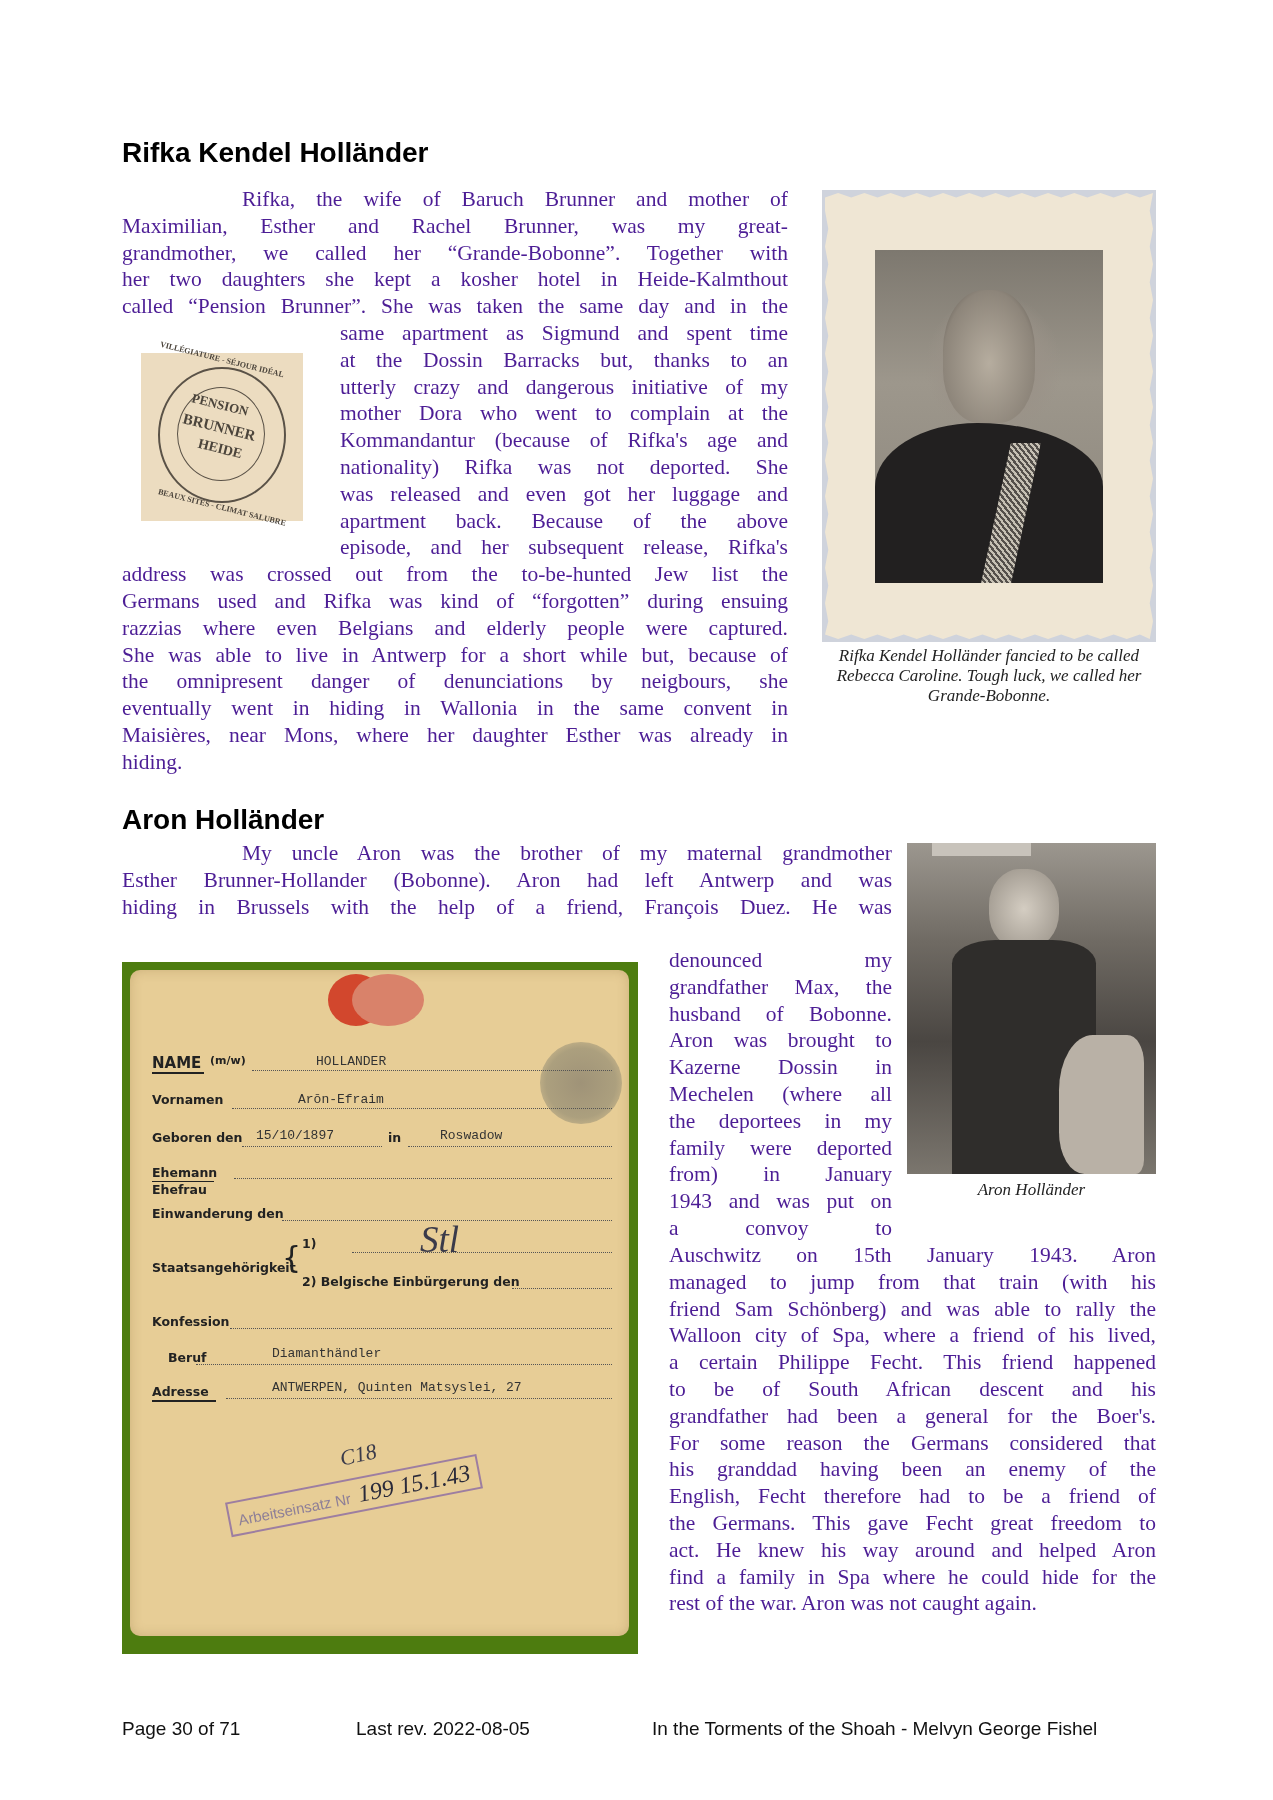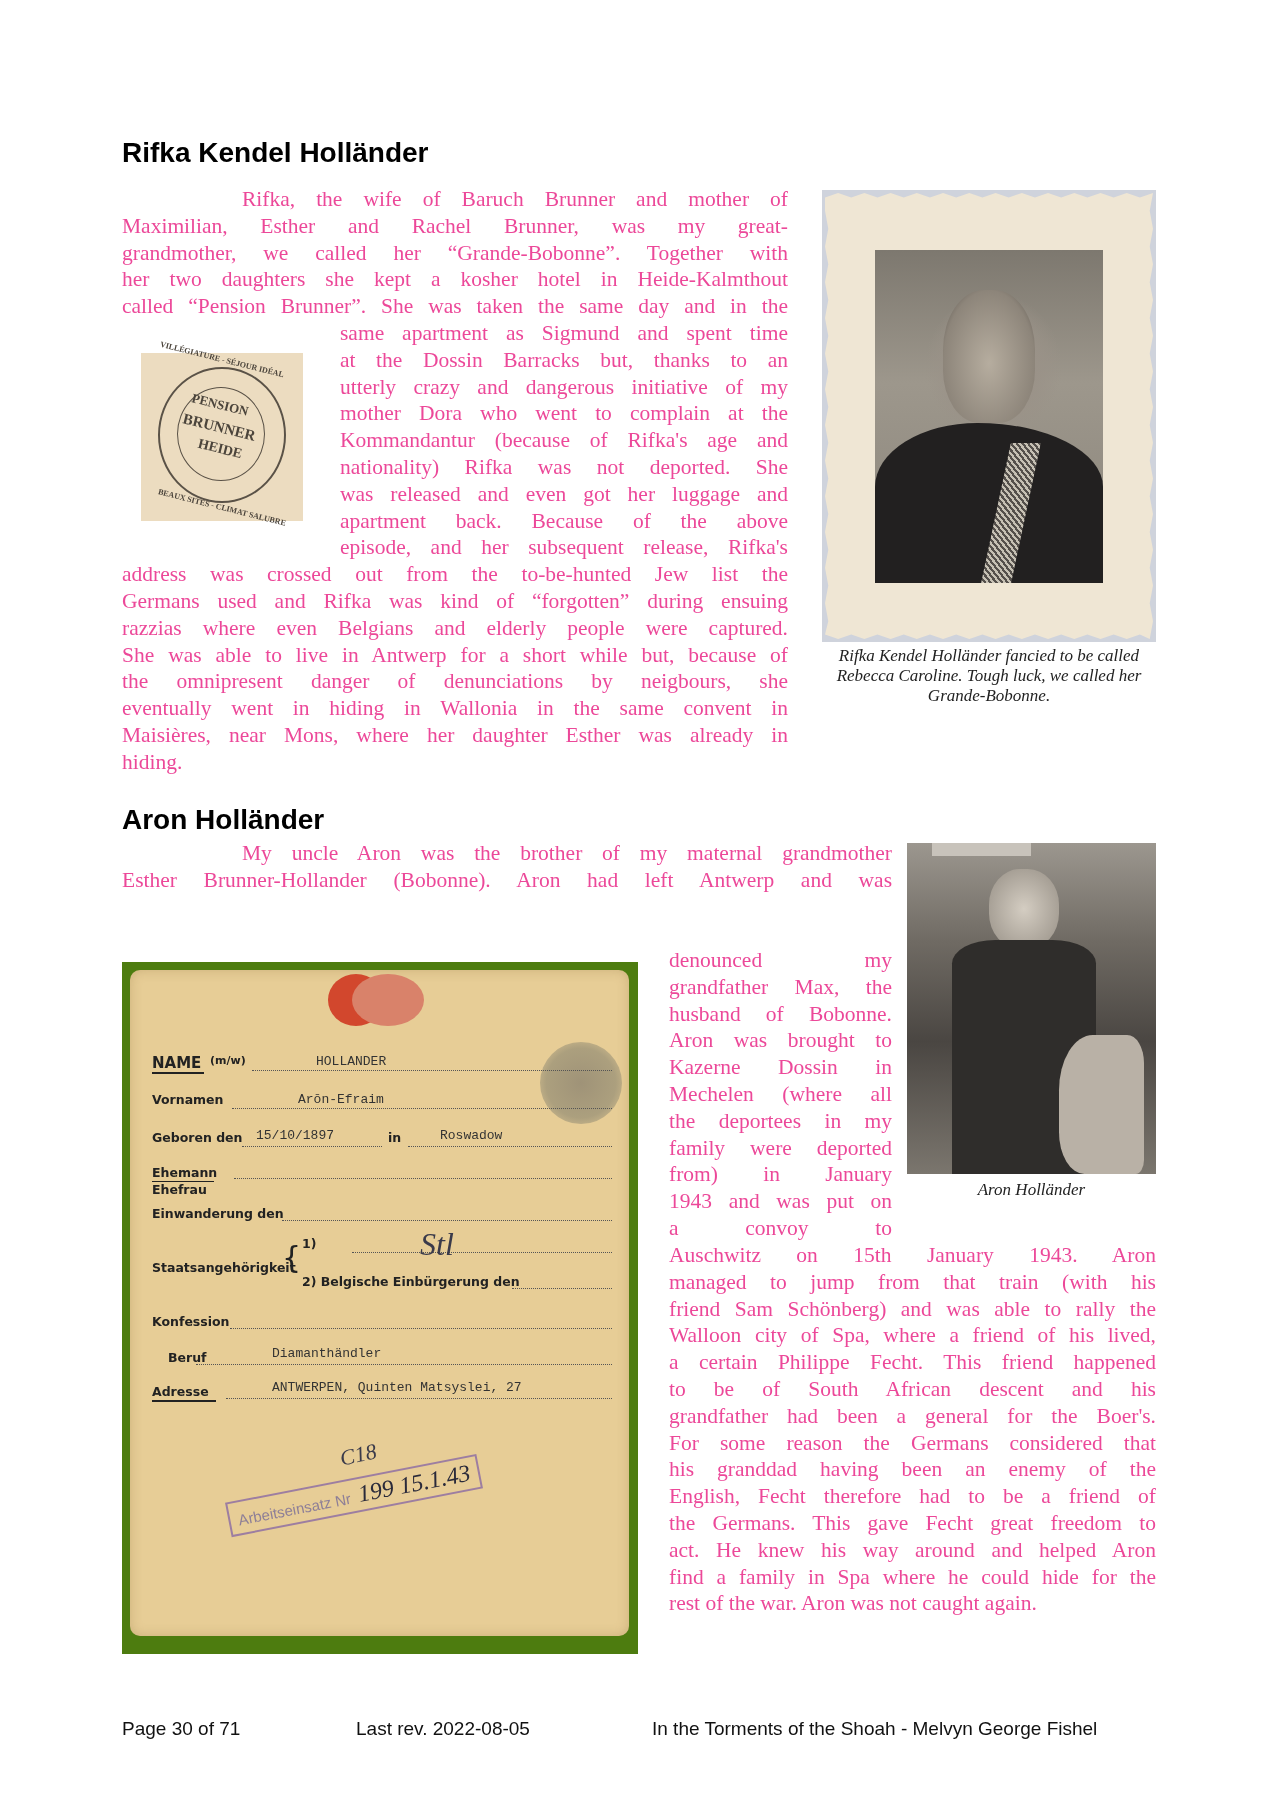--- a/index.html
+++ b/index.html
@@ -1,19 +1,19 @@
 <!DOCTYPE html>
 <html><head>
 <meta charset="utf-8">
 <style>
   html, body { margin:0; padding:0; background:#ffffff; }
   body { width:1273px; height:1800px; position:relative; overflow:hidden; }
   .abs { position:absolute; }
   .h2 { font-family:"Liberation Sans", sans-serif; font-weight:bold; font-size:28px; color:#000; line-height:32px; }
-  .body { font-family:"Liberation Serif", serif; font-size:21.5px; color:#ec4899; line-height:26.8px; text-align:justify; }
+  .body { font-family:"Liberation Serif", serif; font-size:21.5px; color:#4c1d95; line-height:26.8px; text-align:justify; }
   .line { display:block; text-align:justify; text-align-last:justify; white-space:nowrap; height:26.8px; }
   .line.last { text-align-last:left; }
   .line.indent { padding-left:120px; }
   .caption { font-family:"Liberation Serif", serif; font-style:italic; font-size:17px; color:#222; line-height:20px; text-align:center; }
   .footer { font-family:"Liberation Sans", sans-serif; font-size:19px; color:#111; }
 
   
   .photo-frame { background:#cfd3dc; }
   .deckle { position:absolute; left:3px; top:3px; right:3px; bottom:3px; background:#efe6d4;
             clip-path: polygon(0% 1%,4% 0%,8% 1%,12% 0%,16% 1%,20% 0%,24% 1%,28% 0%,32% 1%,36% 0%,40% 1%,44% 0%,48% 1%,52% 0%,56% 1%,60% 0%,64% 1%,68% 0%,72% 1%,76% 0%,80% 1%,84% 0%,88% 1%,92% 0%,96% 1%,100% 0%,
@@ -99,20 +99,21 @@
     </div>
   </div>
 </div>
 <div class="abs caption" style="left:822px; top:646px; width:334px;">Rifka Kendel Holländer fancied to be called Rebecca Caroline. Tough luck, we called her Grande-Bobonne.</div>
 
 <div class="abs h2" style="left:122px; top:804px;">Aron Holländer</div>
 
 <div class="abs body" style="left:122px; top:840px; width:770px;">
   <span class="line indent">My uncle Aron was the brother of my maternal grandmother</span>
   <span class="line">Esther Brunner-Hollander (Bobonne). Aron had left Antwerp and was</span>
+  <span class="line">hiding in Brussels with the help of a friend, François Duez. He was</span>
 </div>
 
 <div class="abs body" style="left:669px; top:947px; width:223px;">
   <span class="line">denounced my</span>
   <span class="line">grandfather Max, the</span>
   <span class="line">husband of Bobonne.</span>
   <span class="line">Aron was brought to</span>
   <span class="line">Kazerne Dossin in</span>
   <span class="line">Mechelen (where all</span>
   <span class="line">the deportees in my</span>
@@ -177,21 +178,21 @@
     <div class="lbl" style="left:22px; top:212px;">Ehefrau</div>
     <div class="dots" style="left:104px; top:208px; width:378px;"></div>
 
     <div class="lbl" style="left:22px; top:236px;">Einwanderung den</div>
     <div class="dots" style="left:152px; top:250px; width:330px;"></div>
 
     <div class="lbl" style="left:22px; top:290px;">Staatsangehörigkeit</div>
     <div class="lbl" style="left:152px; top:270px; font-size:30px; font-weight:normal;">{</div>
     <div class="lbl" style="left:172px; top:266px;">1)</div>
     <div class="dots" style="left:222px; top:282px; width:260px;"></div>
-    <div class="handwrite" style="left:290px; top:248px; font-size:32px;margin-top:8px;">Stl</div>
+    <div class="handwrite" style="left:290px; top:248px; font-size:37px;">Stl</div>
     <div class="lbl" style="left:172px; top:304px;">2) Belgische Einbürgerung den</div>
     <div class="dots" style="left:382px; top:318px; width:100px;"></div>
 
     <div class="lbl" style="left:22px; top:344px;">Konfession</div>
     <div class="dots" style="left:100px; top:358px; width:382px;"></div>
 
     <div class="lbl" style="left:38px; top:380px;">Beruf</div>
     <div class="dots" style="left:66px; top:394px; width:416px;"></div>
     <div class="val" style="left:142px; top:376px;">Diamanthändler</div>
 

